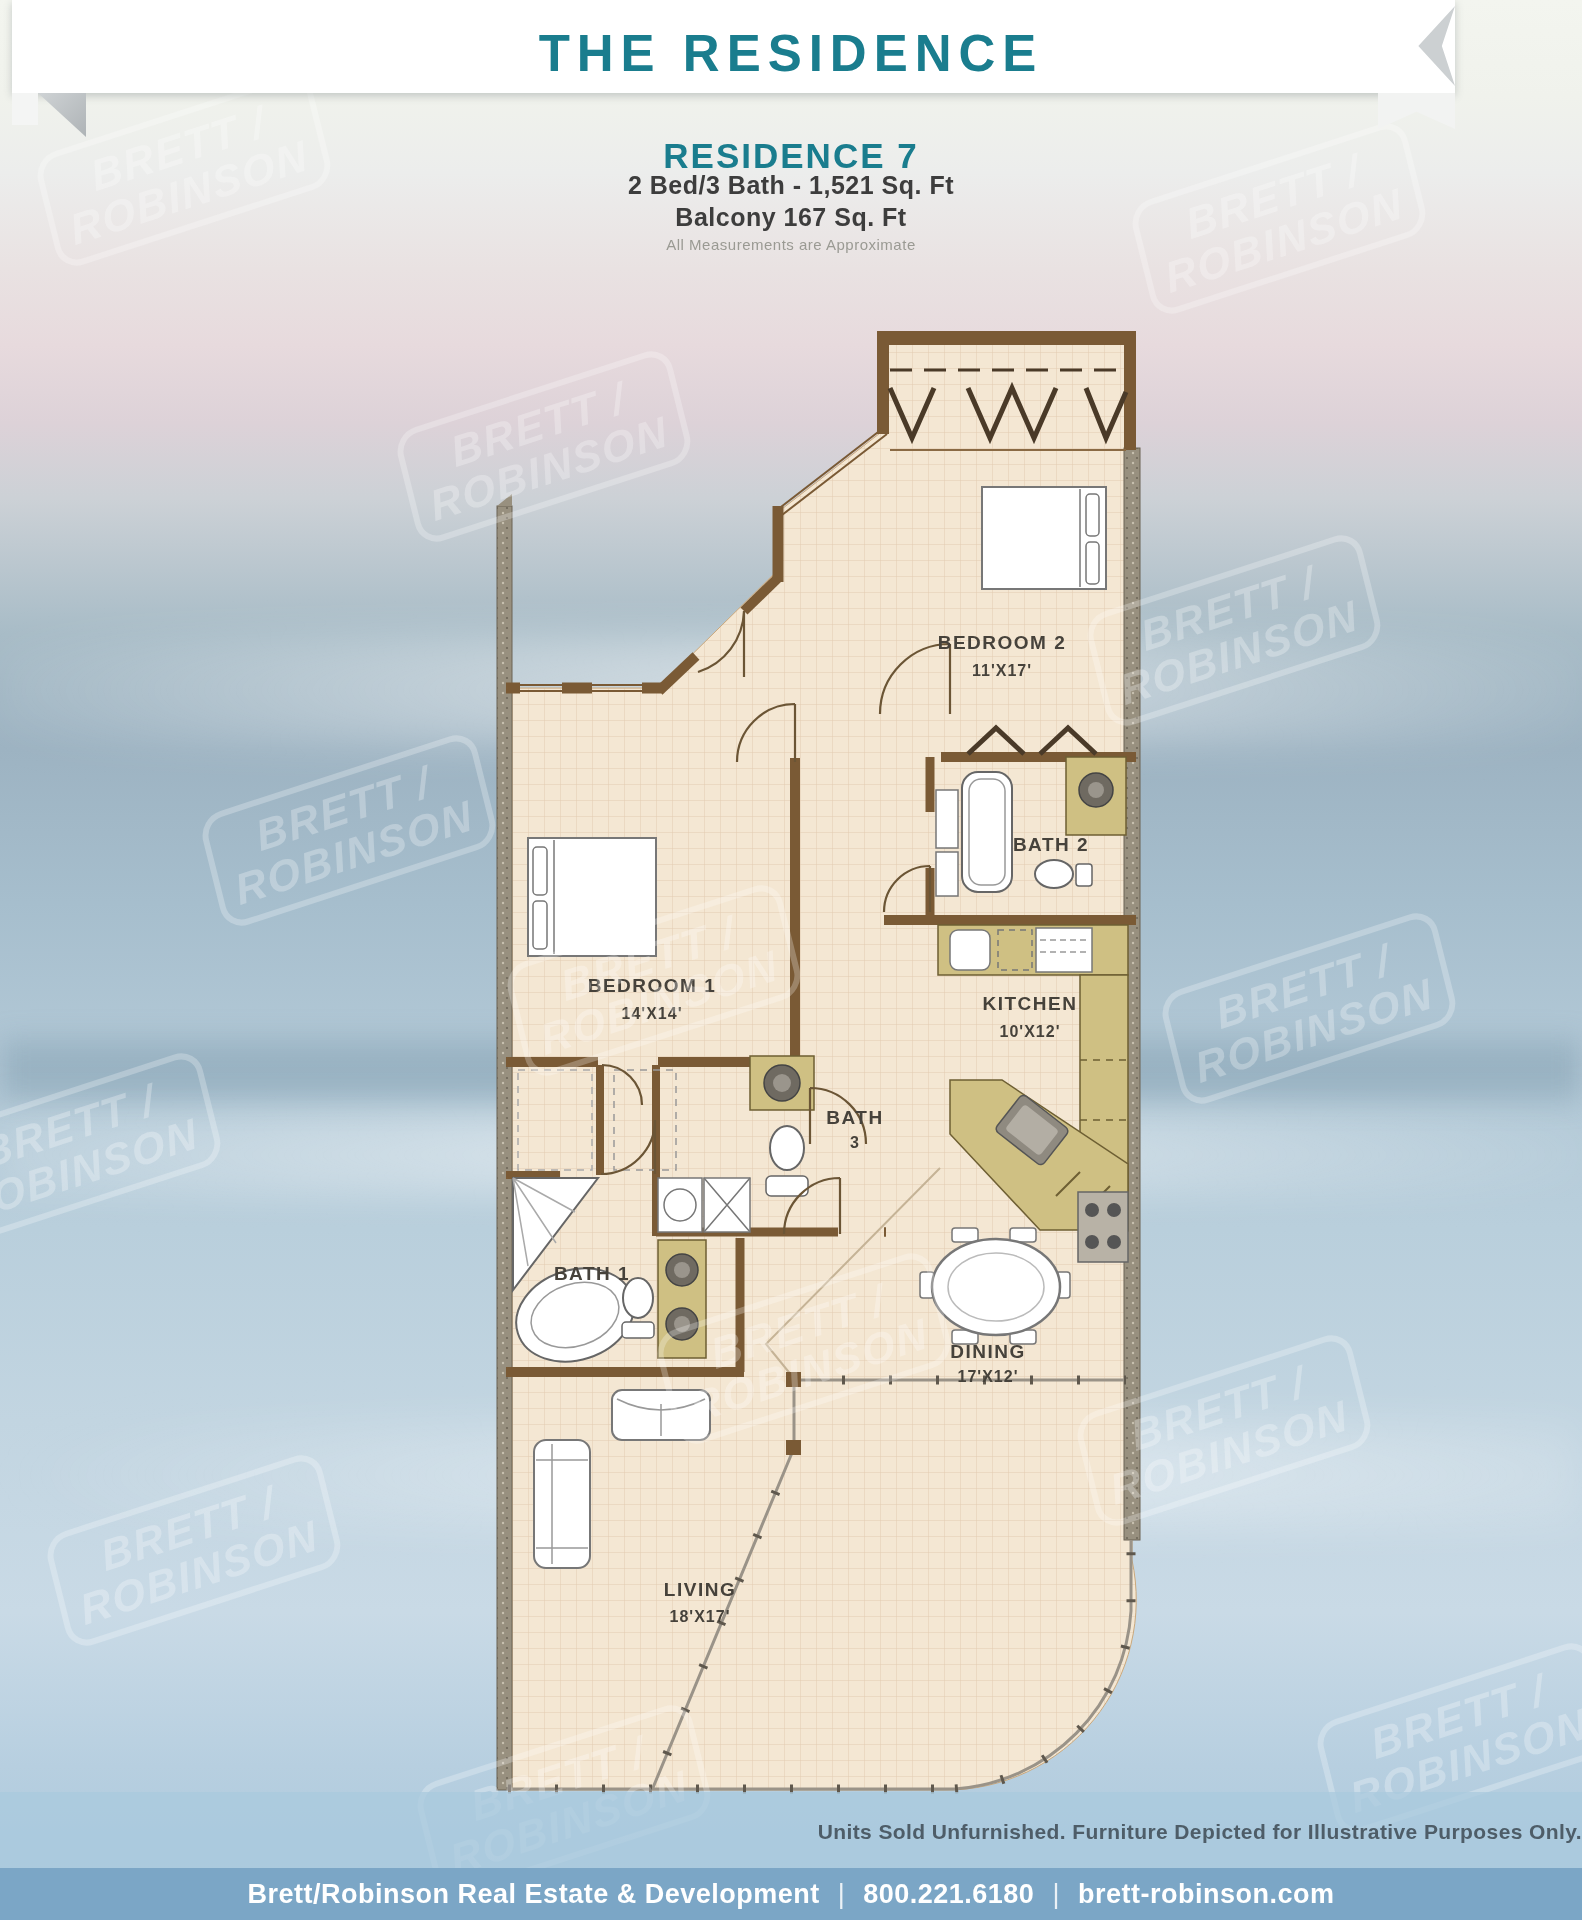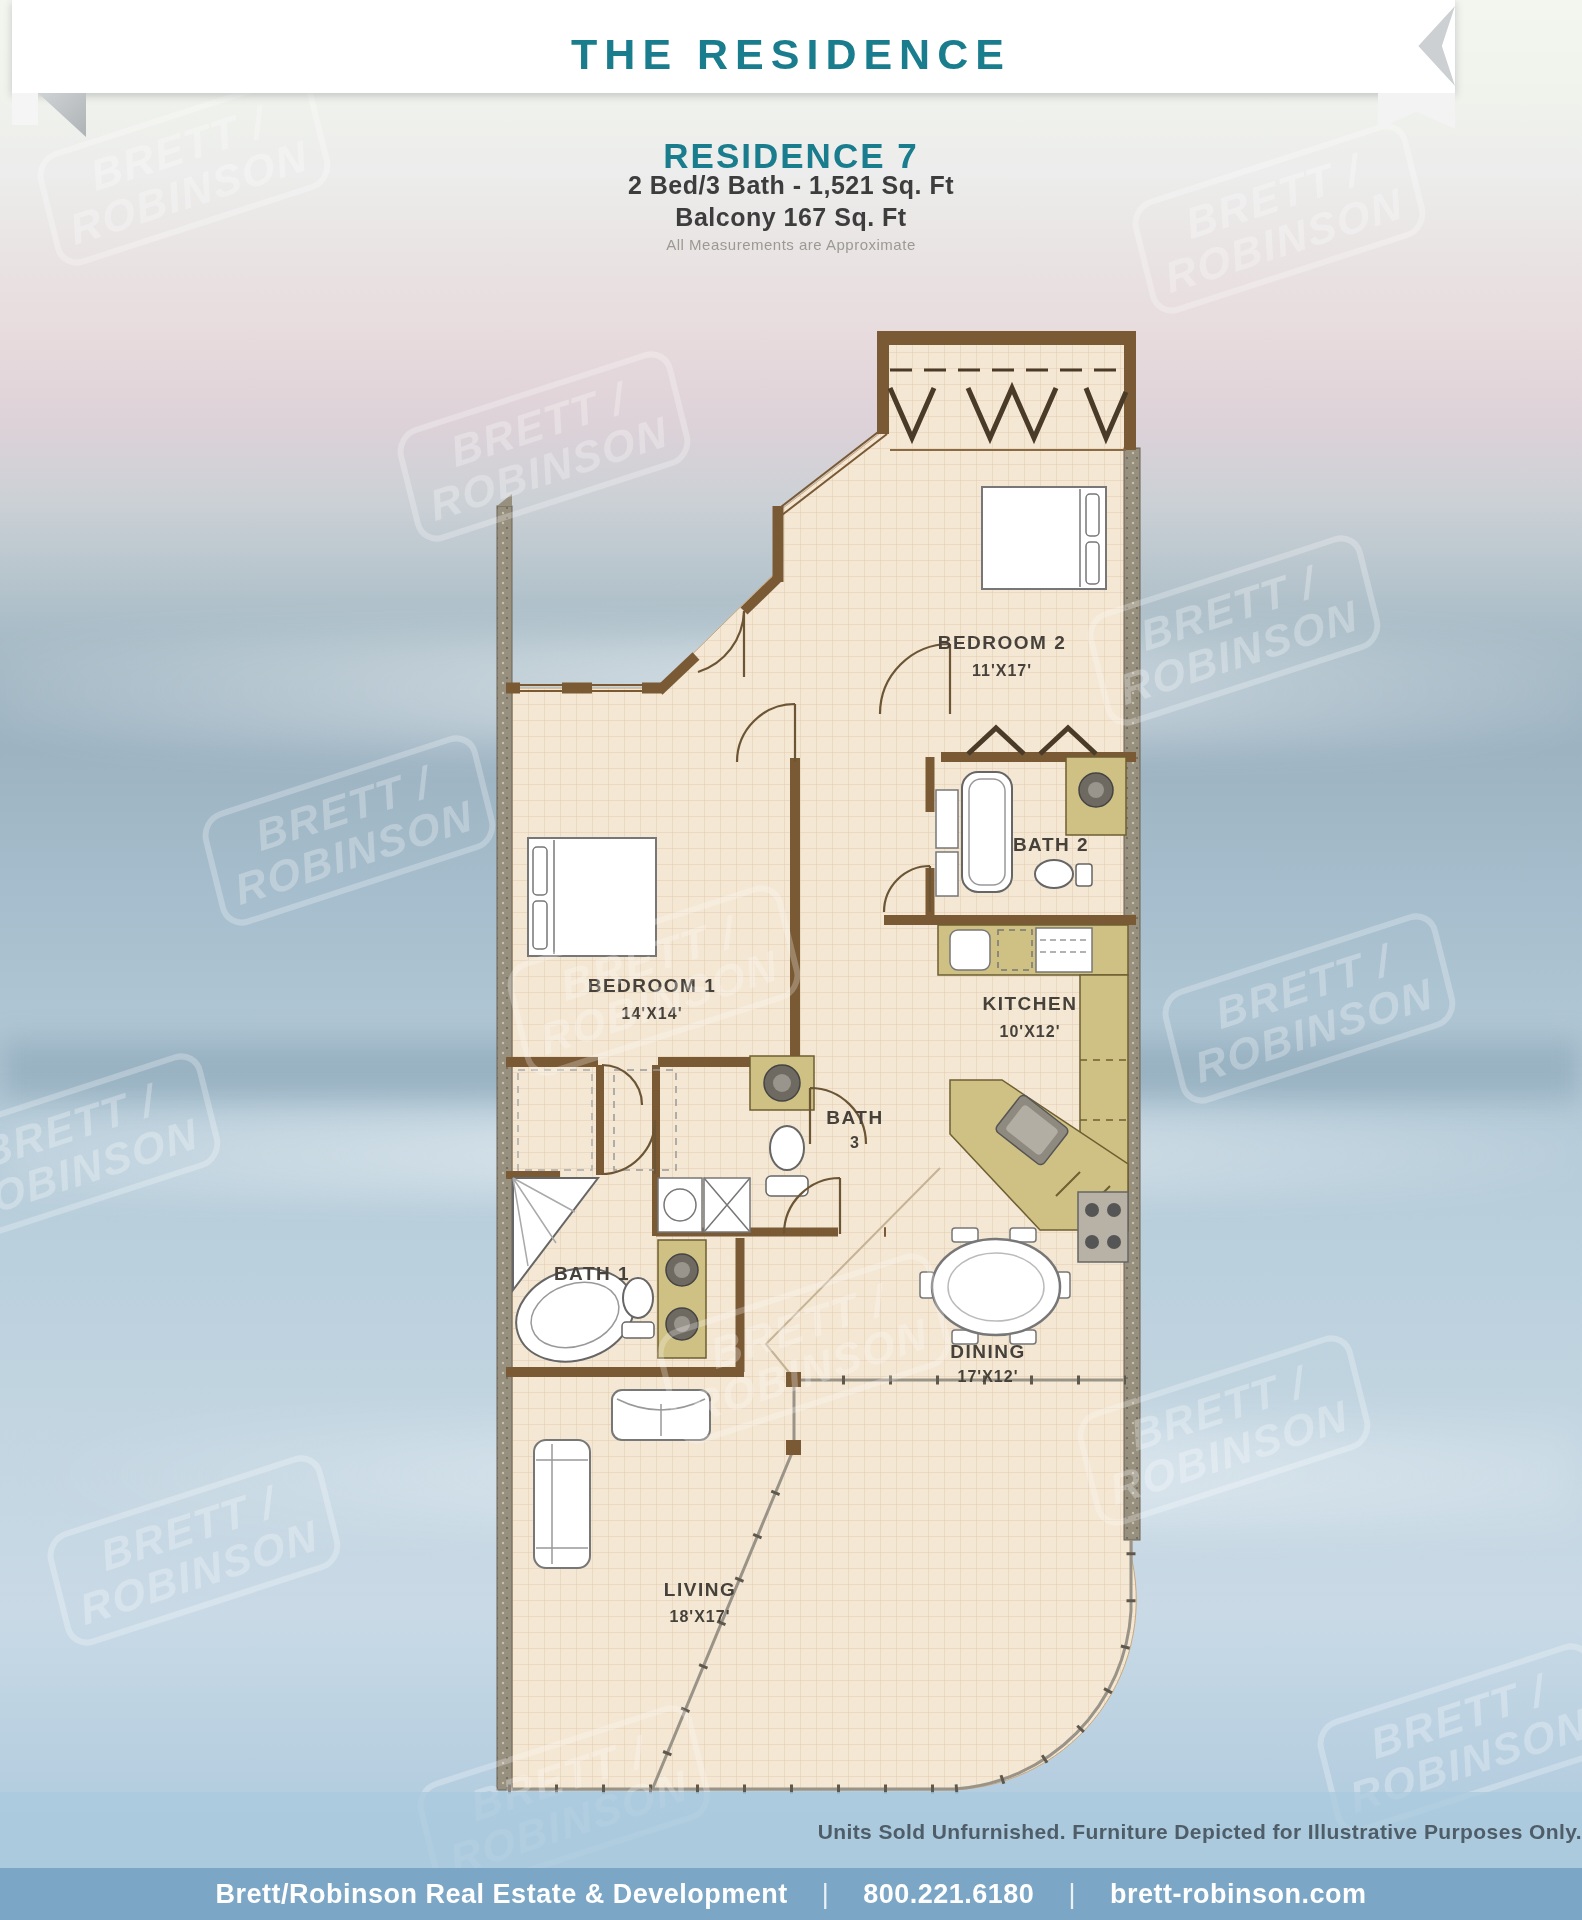--- a/index.html
+++ b/index.html
@@ -19,22 +19,22 @@
   
   .ribbon{position:absolute;left:12px;top:0;width:1443px;height:93px;background:#ffffff;
     box-shadow:0 3px 8px rgba(60,70,80,.25);z-index:6;}
   .ribbon-tail-left{position:absolute;left:12px;top:93px;width:26px;height:32px;background:#f4f5f4;z-index:6;}
   .ribbon-fold-left{position:absolute;left:38px;top:93px;width:48px;height:44px;background:linear-gradient(135deg,#cfd3d5,#aeb3b6);
     clip-path:polygon(0 0,100% 0,100% 100%);z-index:6;}
   .ribbon-tail-right{position:absolute;left:1378px;top:93px;width:77px;height:36px;background:#f2f3f2;
     clip-path:polygon(0 0,100% 0,100% 100%,50% 52%,0 100%);z-index:6;}
   .ribbon-notch-right{position:absolute;left:1408px;top:6px;width:47px;height:80px;background:#ccd0d2;
     clip-path:polygon(100% 0,22% 50%,100% 100%,72% 50%);z-index:7;}
-  .title{position:absolute;left:0;top:30px;width:100%;text-align:center;z-index:8;
-    color:#1a7d8e;font-size:43px;font-weight:bold;letter-spacing:7px;}
+  .title{position:absolute;left:0;top:24px;width:100%;text-align:center;z-index:8;
+    color:#1a7d8e;font-size:51px;font-weight:bold;letter-spacing:7px;}
 
   .subhead{position:absolute;left:0;width:100%;text-align:center;z-index:5;}
   .res-name{top:136px;color:#1a7d8e;font-size:35px;font-weight:bold;letter-spacing:2px;}
   .res-specs{top:171px;color:#3d3d3d;font-size:25px;font-weight:bold;letter-spacing:.5px;text-align:center;}
   .res-balcony{top:203px;color:#3d3d3d;font-size:25px;font-weight:bold;letter-spacing:.5px;}
   .res-disclaimer{top:236px;color:#9a9a93;font-size:15px;letter-spacing:.5px;}
 
   
   .stamp{position:absolute;z-index:4;color:#ffffff;opacity:.28;pointer-events:none;
     transform:rotate(-14deg) skewY(-4deg);font-weight:bold;font-style:italic;
@@ -43,21 +43,21 @@
 
   svg.plan{position:absolute;left:0;top:0;z-index:2;}
   .room-name{font:bold 19px "Liberation Sans",sans-serif;fill:#46423b;letter-spacing:1.5px;}
   .room-dims{font:bold 16px "Liberation Sans",sans-serif;fill:#46423b;letter-spacing:1px;}
 
   
   .units-band{position:absolute;left:0;top:1792px;width:100%;height:76px;background:rgba(170,201,222,.75);z-index:5;}
   .units-note{position:absolute;left:0;top:1820px;width:100%;text-align:right;z-index:6;
     color:#4e5d68;font-size:21px;font-weight:bold;letter-spacing:.4px;}
   .footer{position:absolute;left:0;top:1868px;width:100%;height:52px;background:#7ba6c6;z-index:6;
-    display:flex;align-items:center;justify-content:center;color:#ffffff;font-size:27px;font-weight:bold;letter-spacing:.5px;gap:16px;}
+    display:flex;align-items:center;justify-content:center;color:#ffffff;font-size:27px;font-weight:bold;letter-spacing:.5px;}
   .footer .sep{margin:0 18px;font-weight:normal;opacity:.85;}
 </style>
 </head>
 <body>
 
 <div id="page">
 
   <div class="wave w1"></div>
   <div class="wave w2"></div>
   <div class="wave w3"></div>

